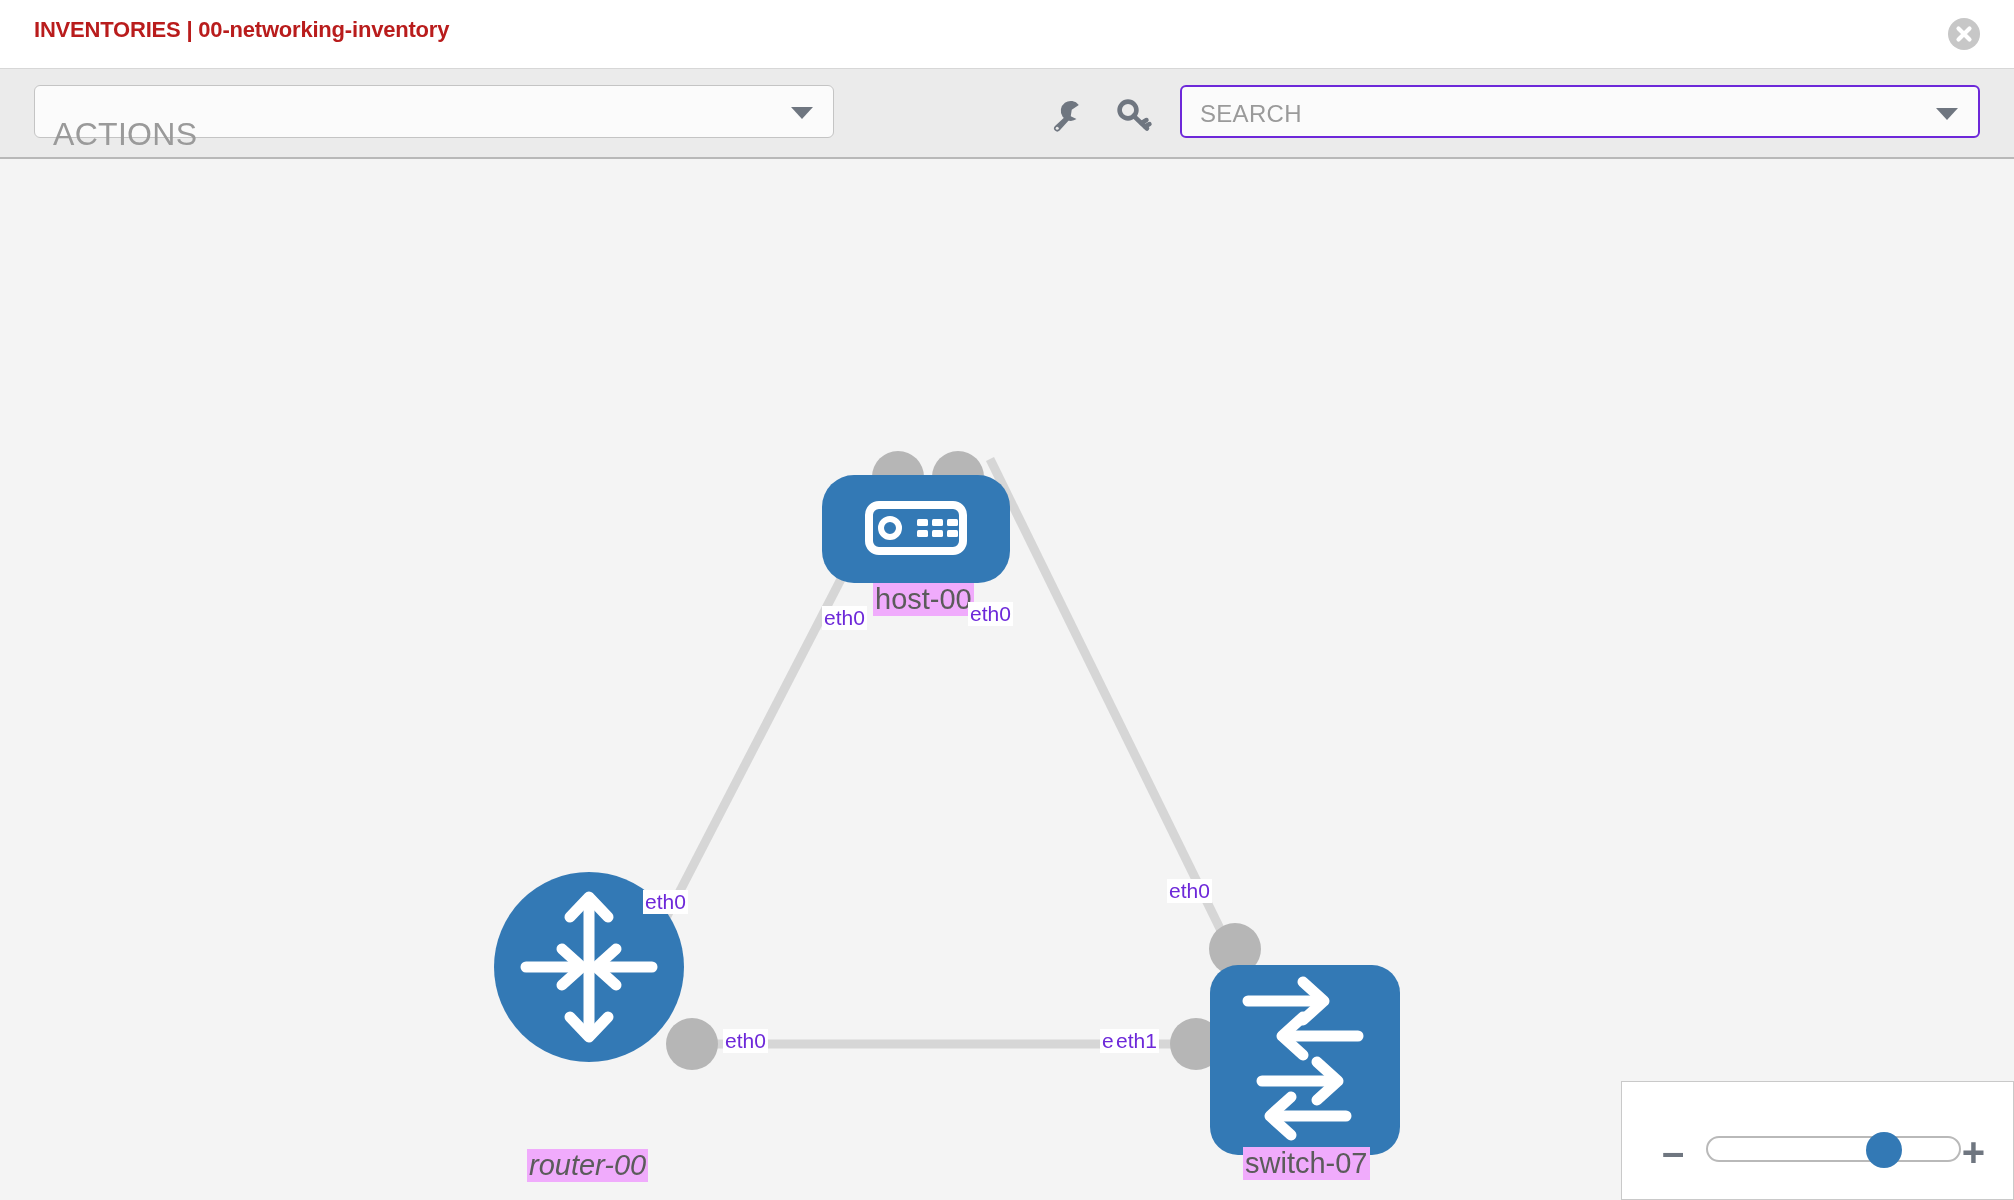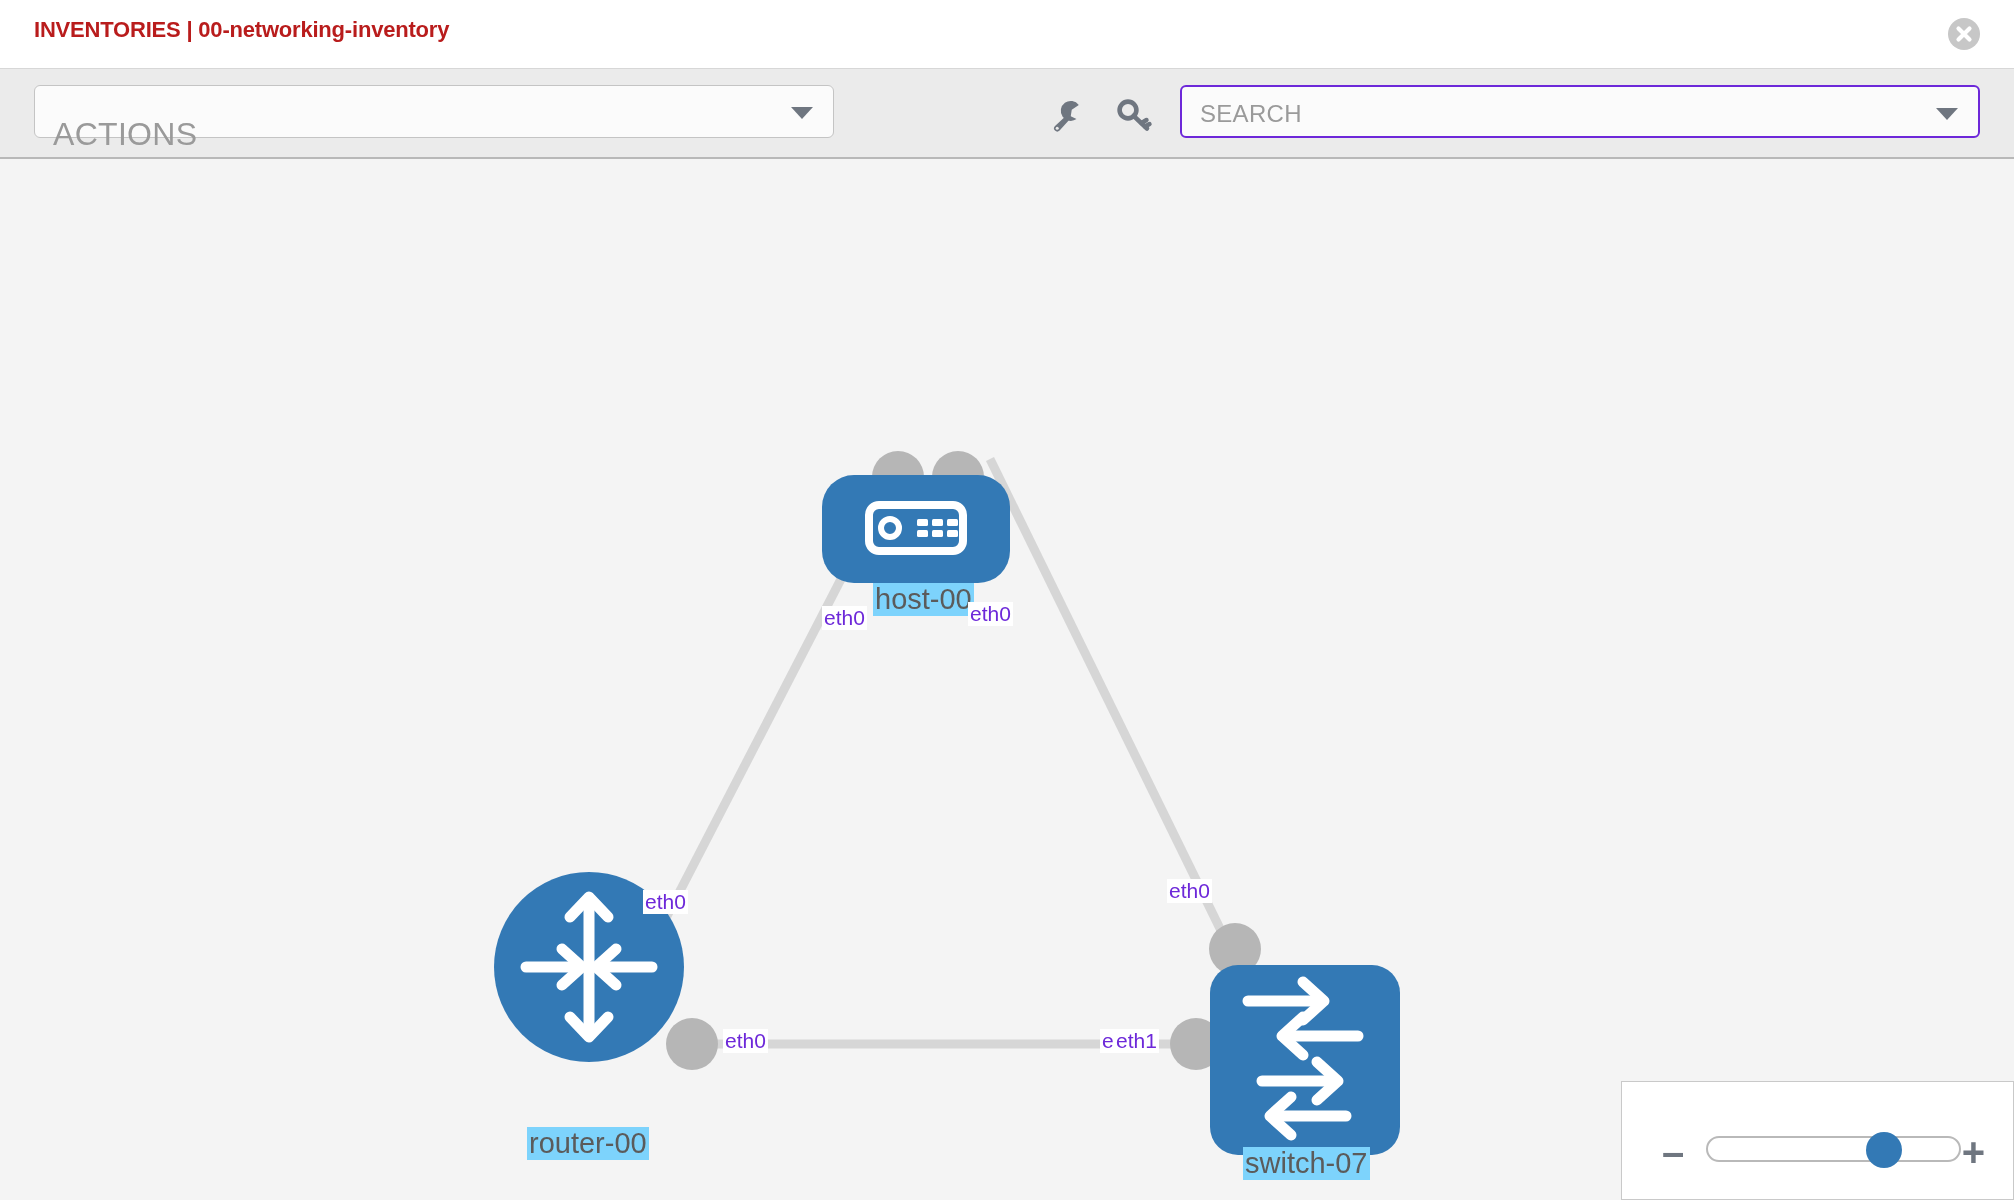--- a/index.html
+++ b/index.html
@@ -94,21 +94,21 @@
     background: #f4f4f4;
     overflow: hidden;
   }
   .topo-svg { position: absolute; left: 0; top: 0; }
 
   
   .node-label {
     position: absolute;
     font-size: 29px;
     color: #5b5b5b;
-    background: #7dd3fc;
+    background: #f0abfc;
     white-space: nowrap;
     padding: 0 2px;
   }
   .edge-label {
     position: absolute;
     font-size: 21px;
     color: #6d28d9;
     background: #ffffff;
     white-space: nowrap;
     padding: 0 2px;
@@ -266,21 +266,21 @@
         <path d="M1262 922 L1336 922"></path>
         <path d="M1317 903 L1338 922 L1317 941"></path>
 
         <path d="M1346 957 L1272 957"></path>
         <path d="M1291 938 L1270 957 L1291 976"></path>
       </g>
     </g>
   </svg>
 
   <div class="node-label" style="left:873px; top:424px;">host-00</div>
-  <div class="node-label" style="left:527px; top:968px;">router-00</div>
+  <div class="node-label" style="left:527px; top:990px;font-style:italic;">router-00</div>
   <div class="node-label" style="left:1243px; top:988px;">switch-07</div>
 
   <div class="edge-label" style="left:822px; top:447px;">eth0</div>
   <div class="edge-label" style="left:968px; top:443px;">eth0</div>
   <div class="edge-label" style="left:643px; top:731px;">eth0</div>
   <div class="edge-label" style="left:1167px; top:720px;">eth0</div>
   <div class="edge-label" style="left:723px; top:870px;">eth0</div>
   <div class="edge-label" style="left:1100px; top:870px;">eth1</div>
   <div class="edge-label" style="left:1114px; top:870px;">eth1</div>
 </div>

